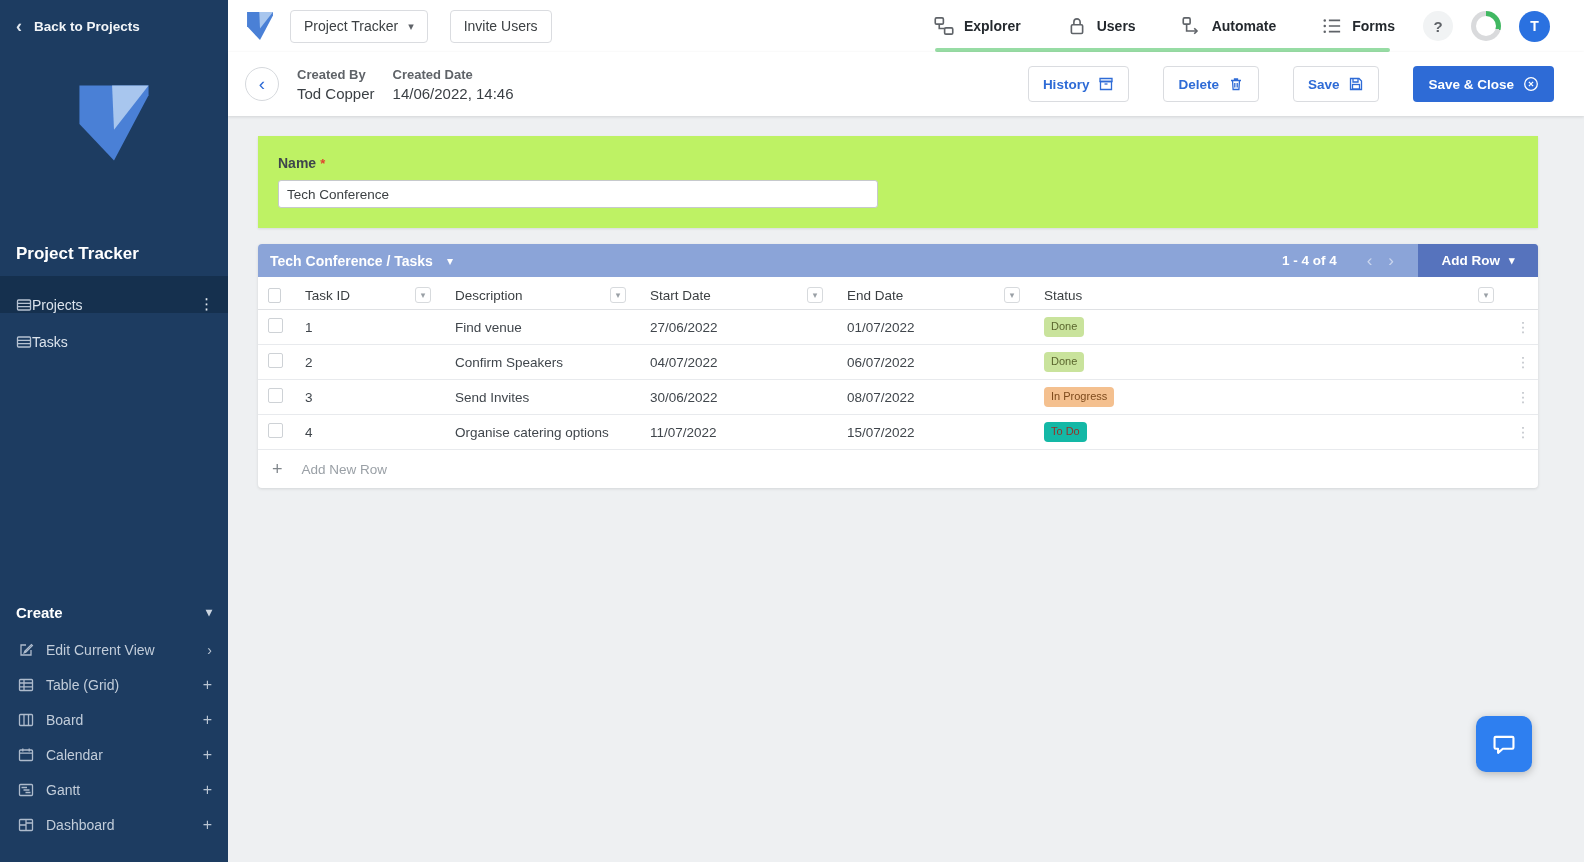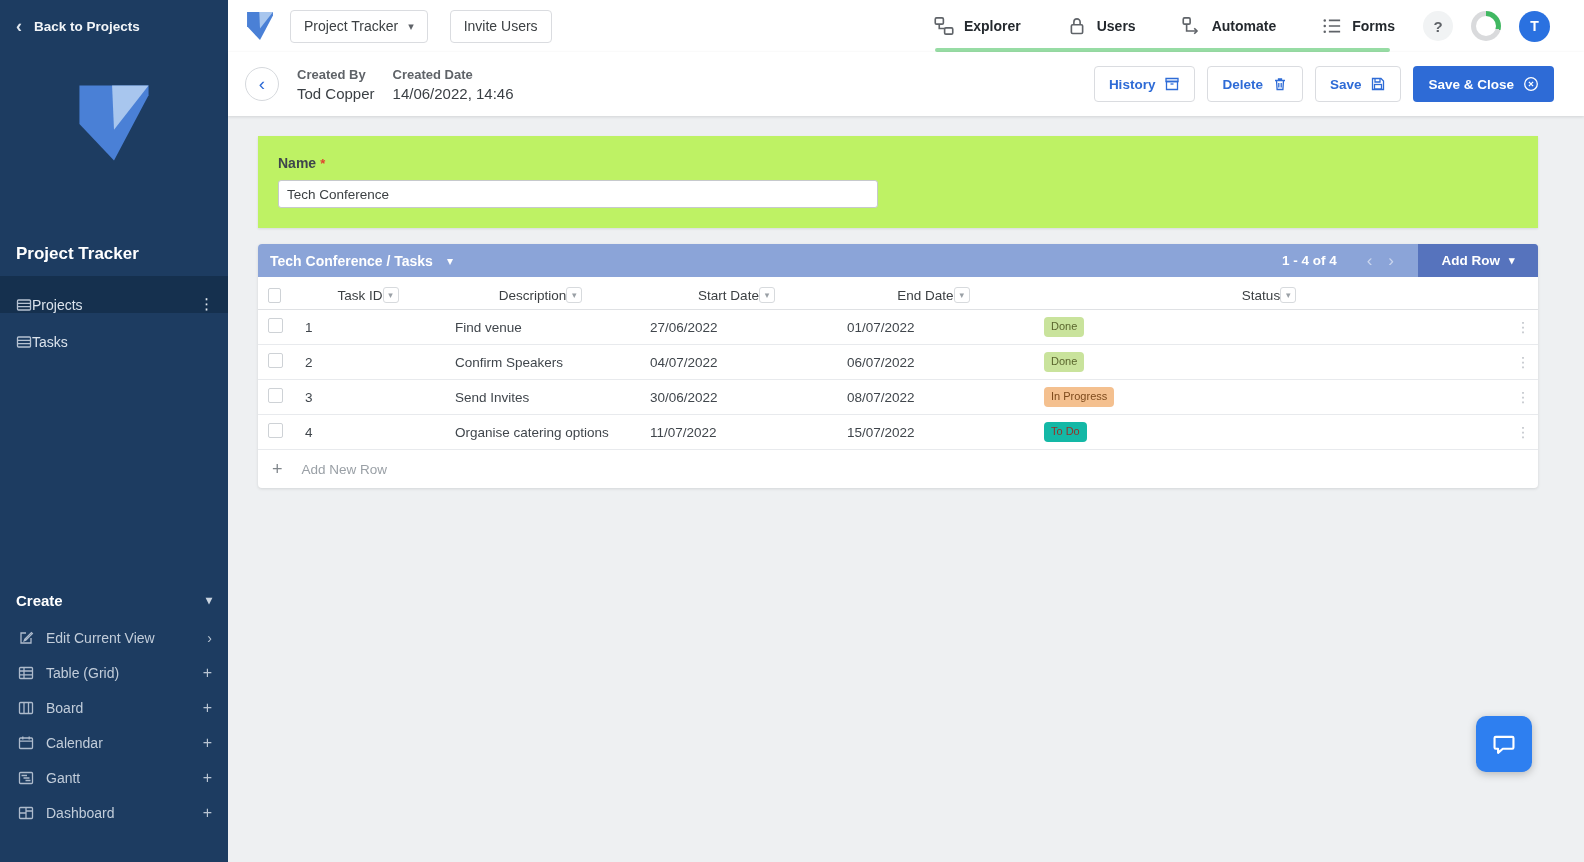--- a/index.html
+++ b/index.html
@@ -23,21 +23,21 @@
   .sb-back .chev { font-size:18px; line-height:1; color:#dfe6ee; }
   .sb-logo { margin:26px auto 0; width:96px; height:96px; }
   .sb-title { margin-top:70px; padding:0 16px 12px; font-size:17px; font-weight:bold; color:#ffffff; }
   .sb-item {
     height:37px; display:flex; align-items:flex-end; 
     padding:0 14px 0 16px; font-size:14px; color:#dbe3ec; cursor:pointer;
   }
   .sb-item.active { background:#15304e; }
   .sb-item .icon { width:16px; height:16px; color:#b6c2d2; }
   .sb-item .kebab { margin-left:auto; font-size:15px; color:#e3e9f0; }
-  .sb-create { margin-top:auto; padding-bottom:32px; }
+  .sb-create { margin-top:auto; padding-bottom:20px; }
   .sb-create-head {
     height:40px; display:flex; align-items:center; padding:0 16px;
     font-size:15px; font-weight:bold; color:#ffffff; cursor:pointer;
   }
   .sb-create-head .chev { margin-left:auto; font-size:12px; color:#cbd5e0; }
   .sb-citem {
     height:35px; display:flex; align-items:center; gap:12px;
     padding:0 16px 0 18px; font-size:14px; color:#c2cdda; cursor:pointer;
   }
   .sb-citem .icon { width:16px; height:16px; color:#aebbcc; }
@@ -90,21 +90,21 @@
     padding:0 30px 0 17px; box-shadow:0 1px 3px rgba(0,0,0,.12); position:relative; z-index:2;
   }
   .back-btn {
     width:34px; height:34px; border-radius:50%; border:1px solid #d6d9dd; background:#fff;
     color:#2e6bd6; font-size:19px; cursor:pointer;
     display:flex; align-items:center; justify-content:center; font-family:inherit;
   }
   .ph-field { margin-left:18px; }
   .ph-field .lab { font-size:13px; font-weight:bold; color:#5f6368; margin-bottom:3px; }
   .ph-field .val { font-size:15px; color:#3a3f44; }
-  .ph-buttons { margin-left:auto; display:flex; align-items:flex-end; gap:12px; }
+  .ph-buttons { margin-left:auto; display:flex; align-items:flex-end; gap:34px; }
   .btn-outline {
     height:36px; padding:0 14px; border:1px solid #dadce0; border-radius:4px; background:#fff;
     color:#2e6bd6; font-weight:bold; font-size:13.5px; cursor:pointer; font-family:inherit;
     display:flex; align-items:center; gap:9px;
   }
   .btn-primary {
     height:36px; padding:4px 15px; border:none; border-radius:4px; background:#2e6bd6;
     color:#fff; font-weight:bold; font-size:13.5px; cursor:pointer; font-family:inherit;
     display:flex; align-items:center; gap:9px;
   }
@@ -145,21 +145,21 @@
   }
   .add-row .chev { font-size:11px; }
 
   .row {
     display:grid;
     grid-template-columns:37px 150px 195px 197px 197px 474px 30px;
     align-items:center;
   }
   .thead { height:33px; border-bottom:1px solid #dfe1e4; }
   .thead .cell {
-    display:flex; align-items:center; justify-content:center;
+    display:flex; align-items:center; justify-content:space-between;
     padding:4px 14px 0 10px; font-size:13.5px; color:#3c4043; height:100%;
   }
   .mini-dd {
     width:16px; height:16px; border:1px solid #d7dadd; border-radius:3px;
     display:flex; align-items:center; justify-content:center;
     color:#9aa0a6; font-size:9px; cursor:pointer; background:#fff;
   }
   .trow { height:35px; border-bottom:1px solid #e8eaed; font-size:13.5px; color:#40464c; }
   .trow .cell { padding-left:10px; }
   .checkbox {

